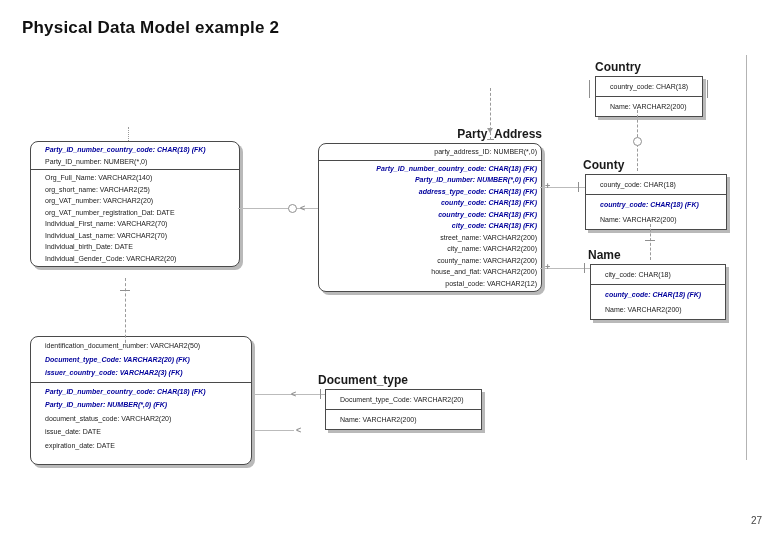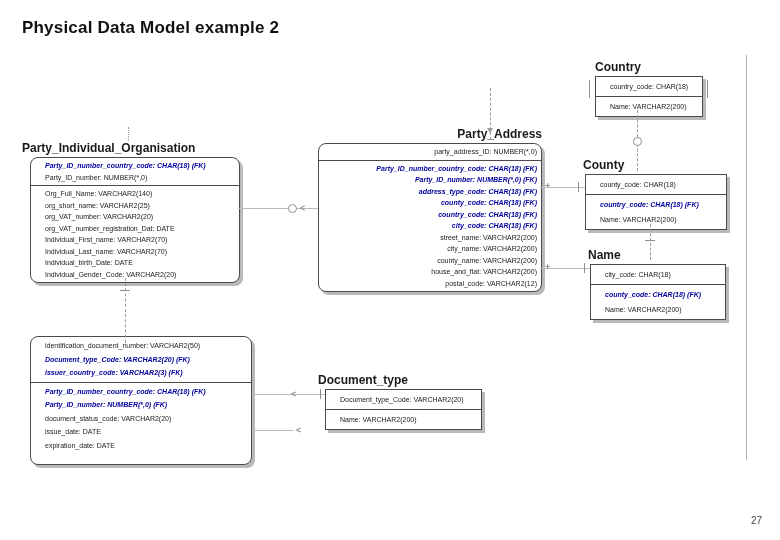--- a/index.html
+++ b/index.html
@@ -59,21 +59,20 @@
   .dash-mark{position:absolute;height:0;border-top:1px solid #8f8f8f;}
 </style>
 </head>
 <body>
 
 <div class="slide-title">Physical Data Model example 2</div>
 <div class="side-rule"></div>
 <div class="page-number">27</div>
 
 <div class="entity rounded" style="left:22px;top:141px;">
-  <div class="entity-title">Party_Individual_Organisation</div>
   <div class="entity-box" style="width:208px;margin-left:8px;">
     <div class="pk">
         <div class="field fk">Party_ID_number_country_code: CHAR(18) (FK)</div>
         <div class="field">Party_ID_number: NUMBER(*,0)</div>
       </div>
     <div class="attrs">
         <div class="field">Org_Full_Name: VARCHAR2(140)</div>
         <div class="field">org_short_name: VARCHAR2(25)</div>
         <div class="field">org_VAT_number: VARCHAR2(20)</div>
         <div class="field">org_VAT_number_registration_Dat: DATE</div>

